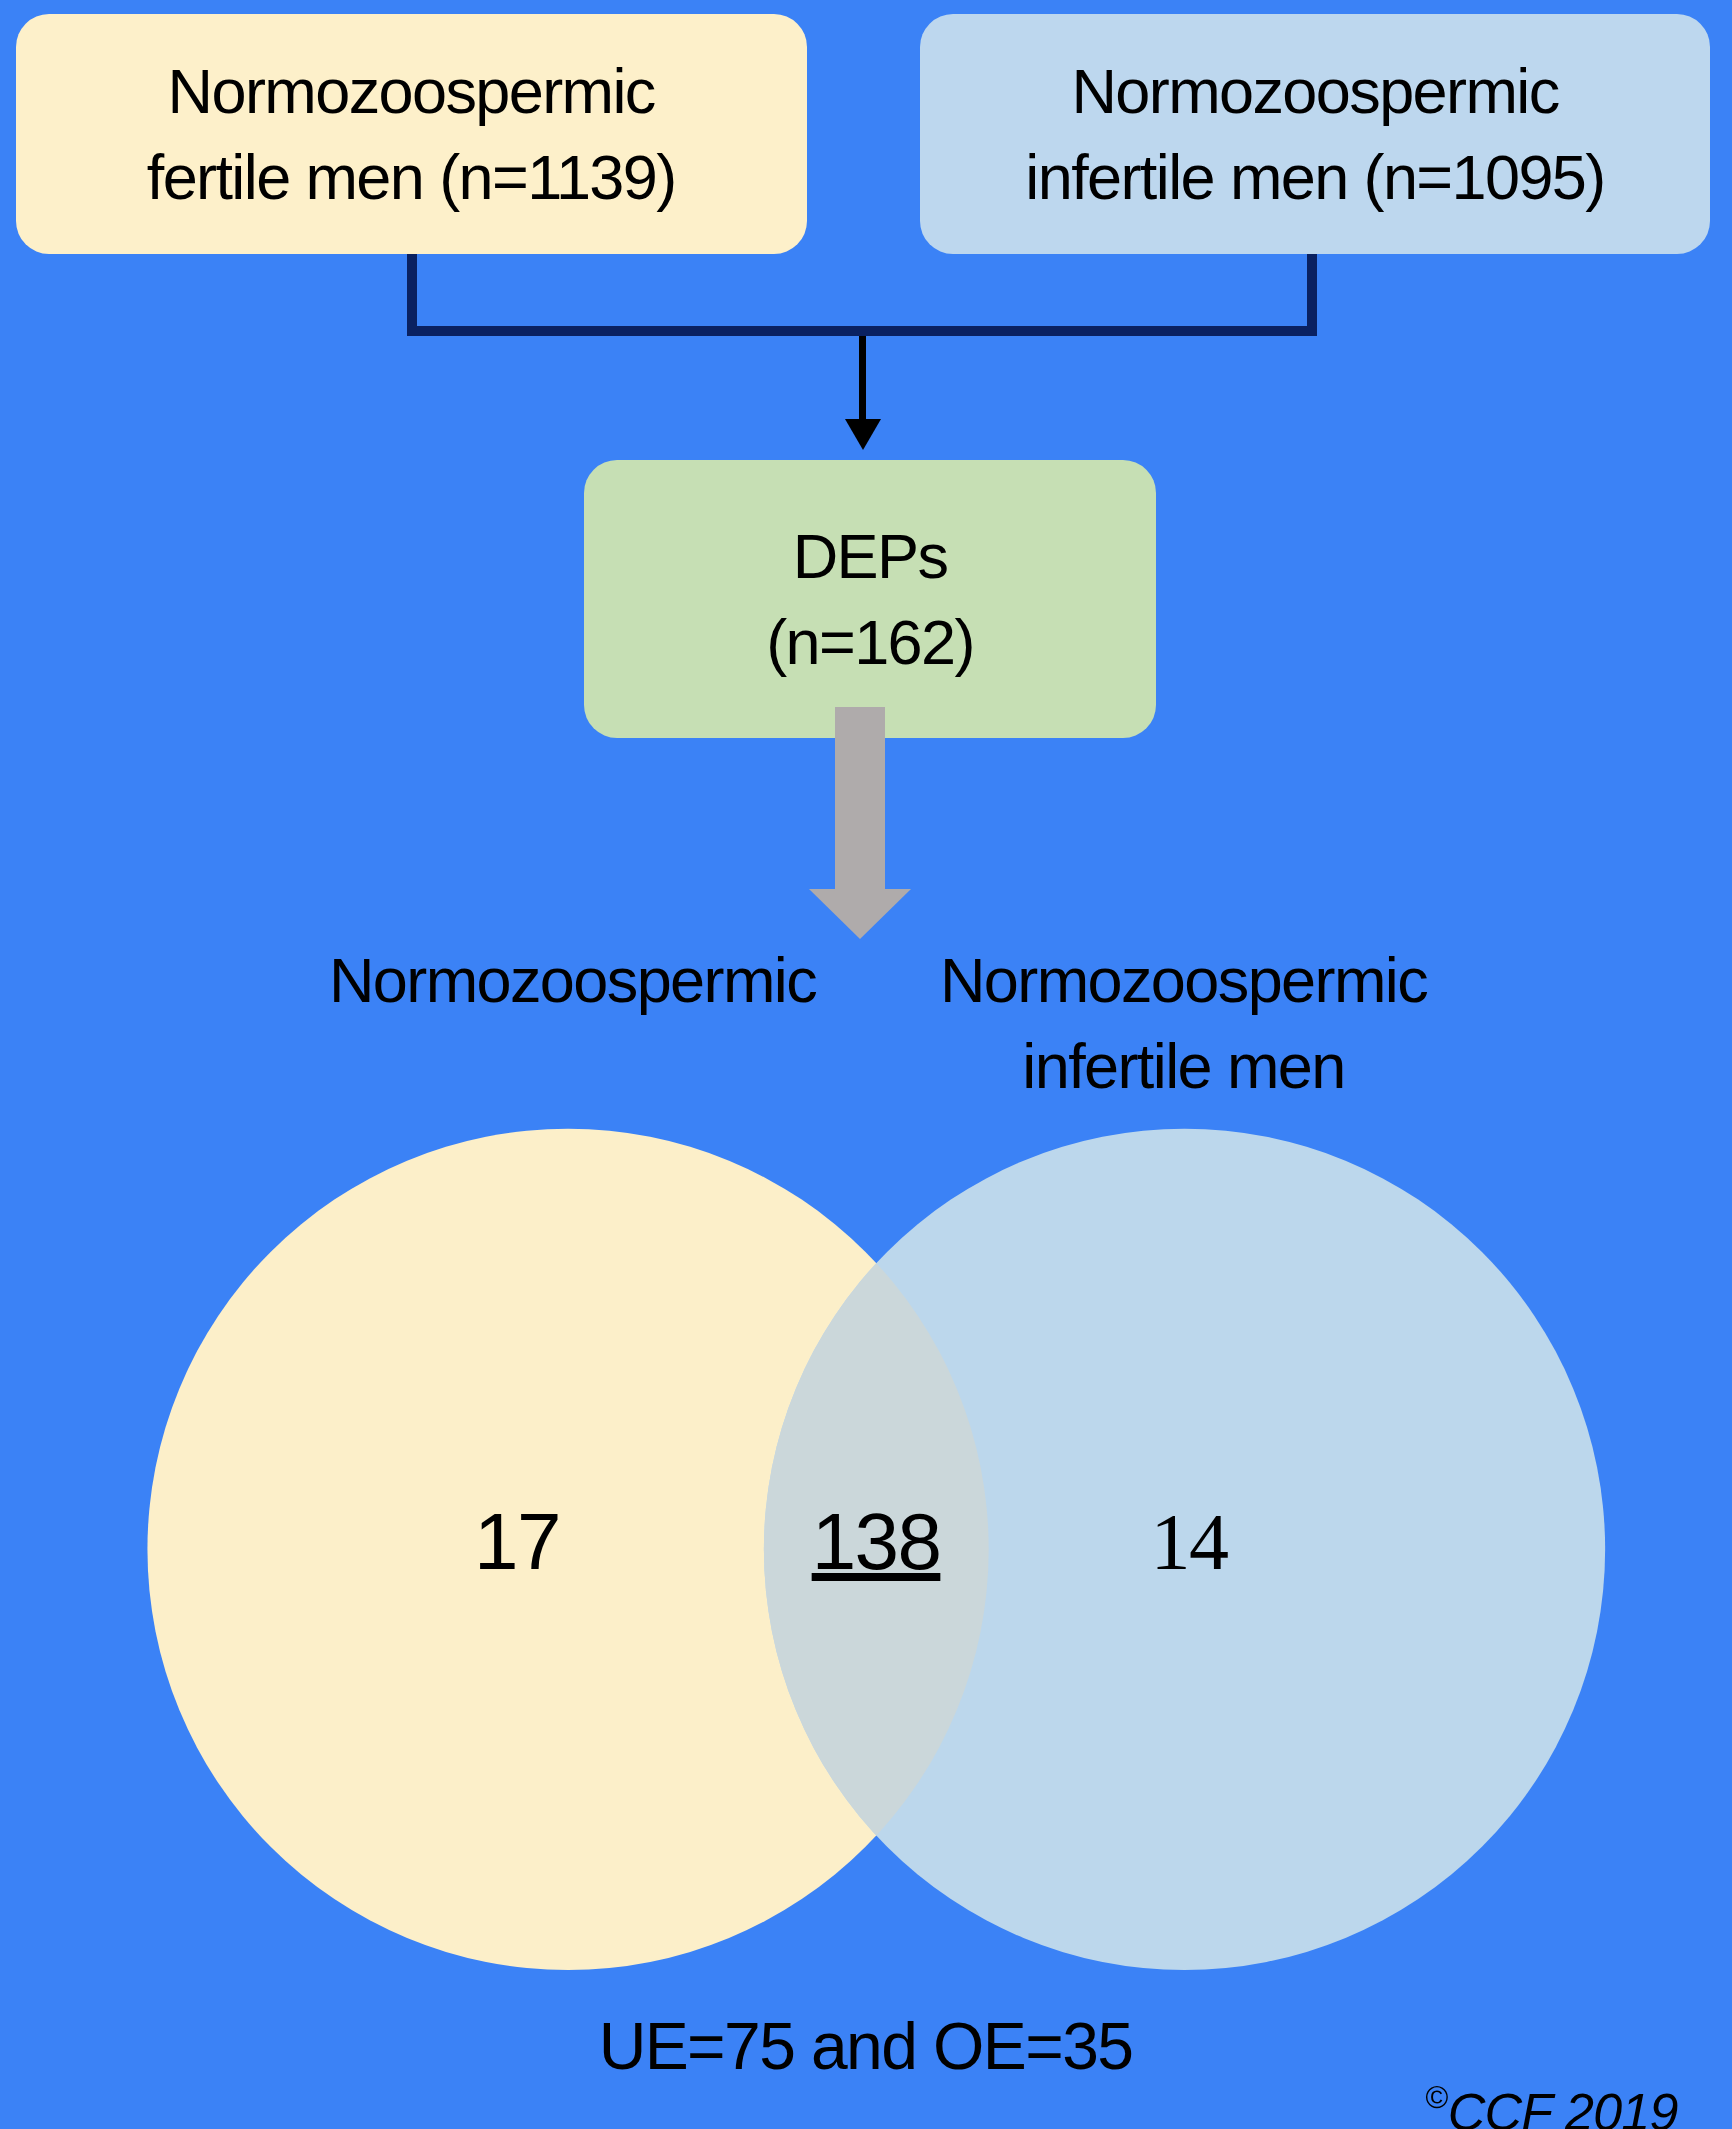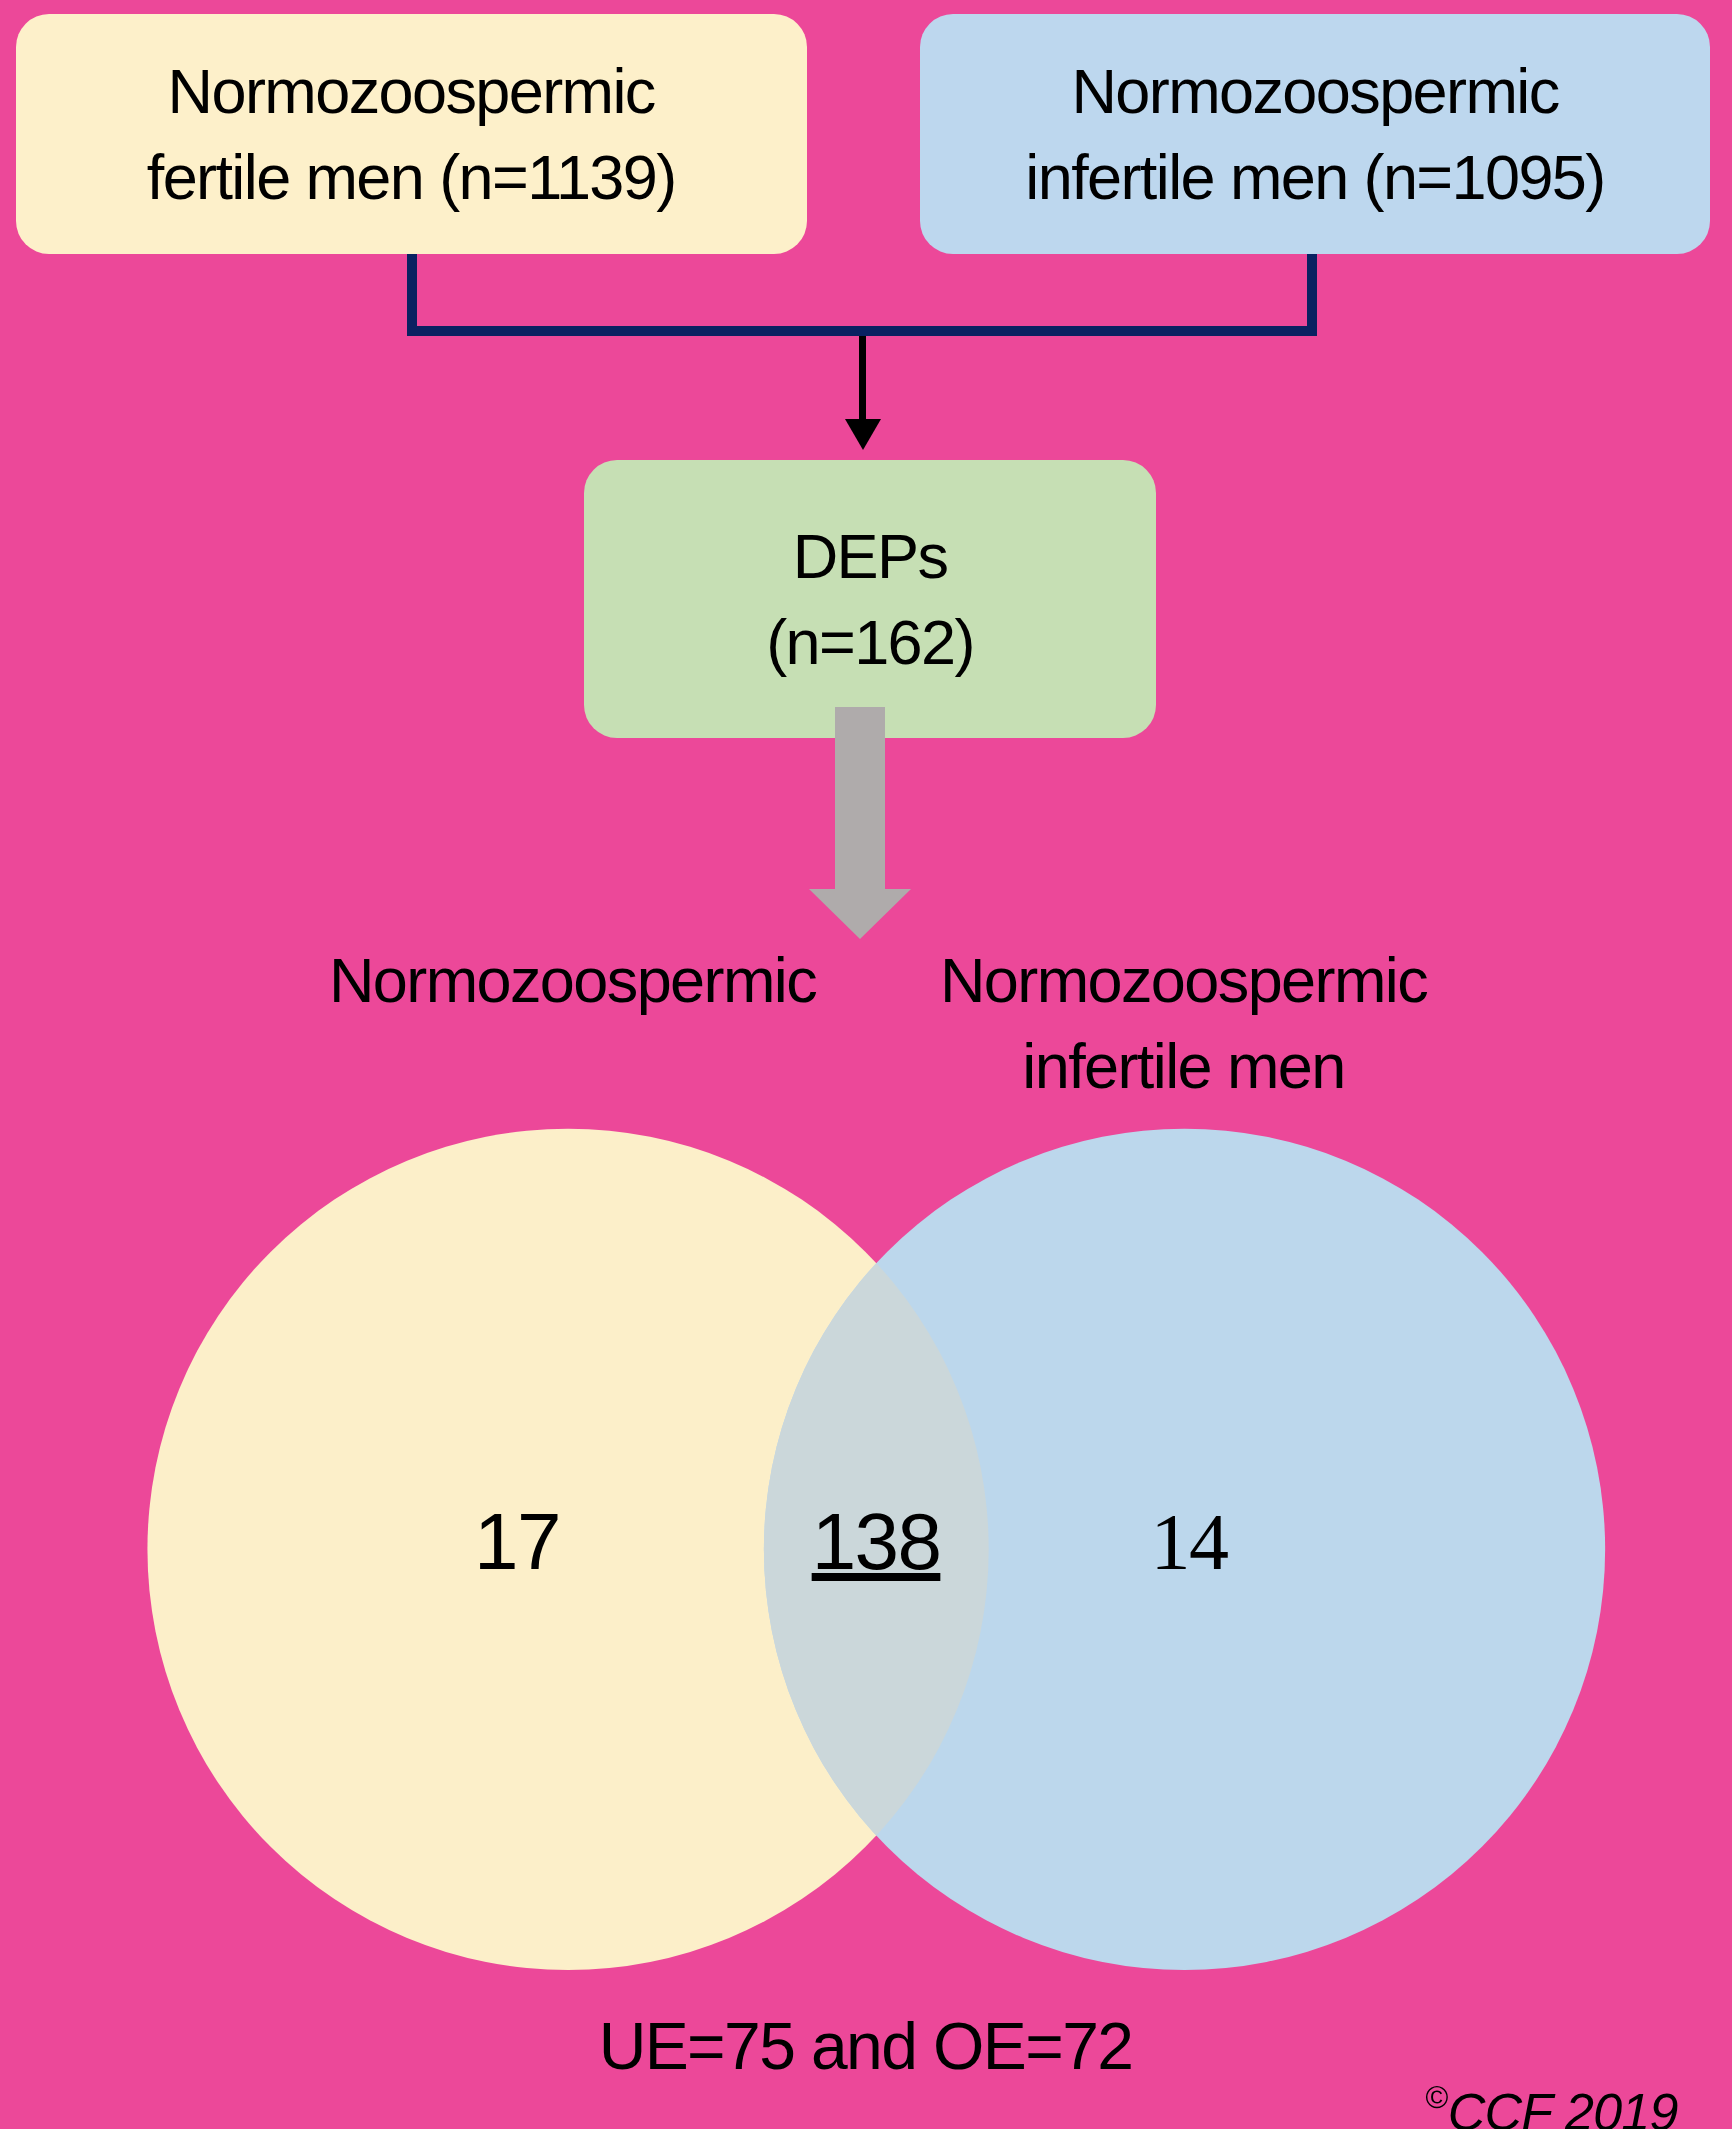--- a/index.html
+++ b/index.html
@@ -1,20 +1,20 @@
 <!DOCTYPE html>
 <html style="font-size:12.5px"><head>
 <meta charset="utf-8">
 <style>
   html,body{margin:0;padding:0;background:#ffffff;}
   .canvas{
     position:relative;
     width:1733px;
     height:2129px;
-    background:#ec4899;
+    background:#3b82f6;
     font-family:"Liberation Sans", sans-serif;
     color:#000000;
     overflow:hidden;
   }
   .abs{position:absolute;}
 
   
   .flow-box{
     display:flex;flex-direction:column;align-items:center;justify-content:center;
     border-radius:33px;text-align:center;
@@ -126,17 +126,17 @@
     </defs>
     <circle cx="725" cy="1978" r="537" fill="#FCEFC9"></circle>
     <circle cx="1512" cy="1978" r="537" fill="#BCD7EC"></circle>
     <circle cx="1512" cy="1978" r="537" clip-path="url(#clip-left-circle)" fill="#CBD7DA"></circle>
   </svg>
 
   <div class="abs venn-num num-left">17</div>
   <div class="abs venn-num num-mid">138</div>
   <div class="abs venn-num num-right">14</div>
 
-  <div class="abs summary">UE=75 and OE=72</div>
+  <div class="abs summary">UE=75 and OE=35</div>
   <div class="abs credit"><span class="mark">©</span><span>CCF 2019</span></div>
 
 </div>
 
 
 </body></html>

